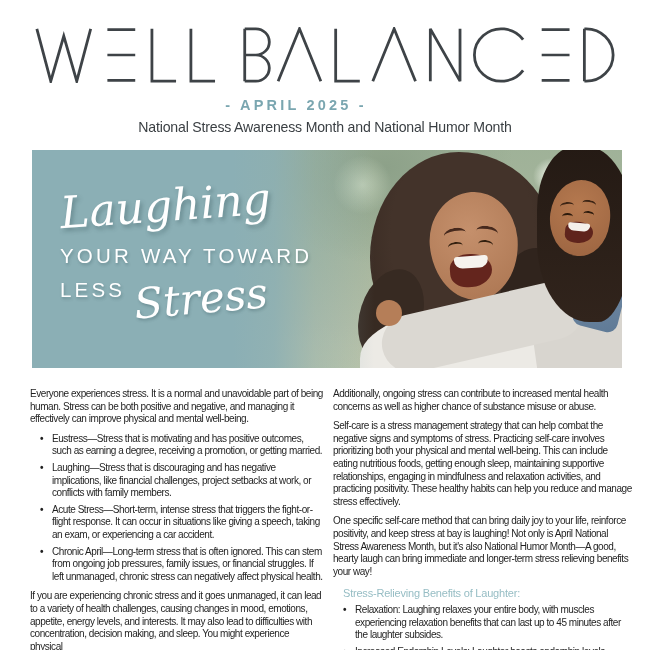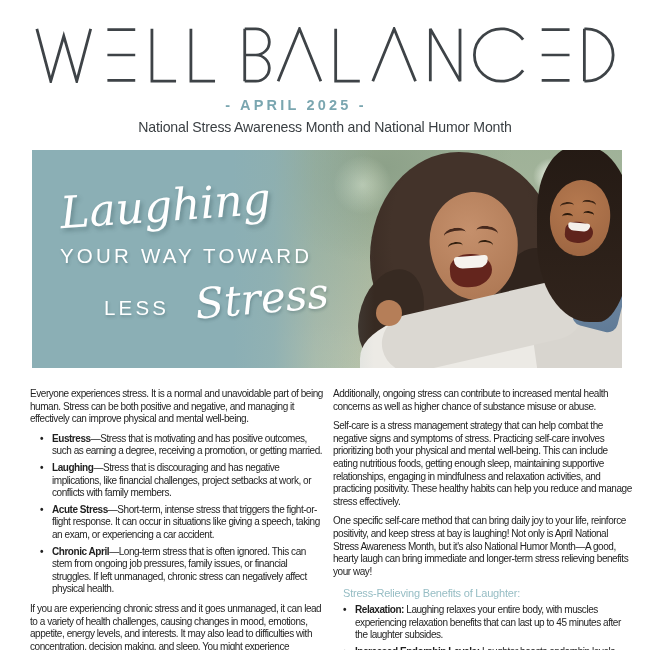--- a/index.html
+++ b/index.html
@@ -79,34 +79,34 @@
   .hero-overlay{position:absolute;inset:0;
     background:linear-gradient(90deg,
       var(--overlay,#8bafb5) 0%, var(--overlay,#8bafb5) 34%,
       rgba(139,175,181,.85) 41%, rgba(139,175,181,.35) 48%, rgba(139,175,181,0) 58%);}
   .hero-text{position:absolute;left:28px;top:34px;color:#fff;}
   .script{font-family:"DejaVu Serif",serif;font-style:italic;font-weight:normal;}
   .ht-line1{display:inline-block;font-size:44px;line-height:1;transform:rotate(-4deg);
     text-shadow:2px 3px 4px rgba(40,70,75,.35);}
   .ht-line2{margin-top:16px;font-size:20.5px;letter-spacing:3.2px;
     text-shadow:1px 2px 3px rgba(40,70,75,.3);}
-  .ht-line3{display:flex;align-items:flex-end;gap:26px;margin-top:10px;
-    text-shadow:1px 2px 3px rgba(40,70,75,.3);margin-left:44px;}
+  .ht-line3{display:flex;align-items:flex-start;gap:9px;margin-top:10px;
+    text-shadow:1px 2px 3px rgba(40,70,75,.3);}
   .ht-line3 .caps{font-size:20.5px;letter-spacing:3.2px;}
   .ht-line3 .script{display:inline-block;font-size:42px;line-height:1;transform:rotate(-5deg);}
   
   .col{position:absolute;top:388px;font-size:10px;letter-spacing:-0.45px;line-height:12.6px;}
   .col-left{left:30px;width:293px;}
   .col-right{left:333px;width:300px;}
   .col p{margin:0 0 7px 0;}
   .col p.indent{margin-left:10px;margin-bottom:5px;}
   .col ul{list-style:none;margin:0 0 7px 0;padding:0 0 0 10px;}
   .col li{position:relative;padding-left:12px;margin-bottom:4px;}
   .col li .marker{position:absolute;left:0;top:0;font-weight:bold;}
-  .lead{font-weight:bold;}
+  .lead{font-weight:normal;}
   .subhead{color:var(--accent-light,#96bdc4);font-size:11px;letter-spacing:-0.2px;
     margin:9px 0 4px 10px;}
 </style>
 </head>
 <body>
 
 <header>
   <div class="logo-wrap">
 
     <svg viewBox="0 0 625 62" preserveAspectRatio="none" aria-hidden="true">

